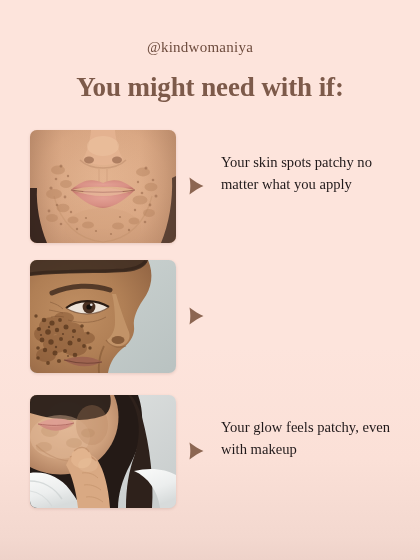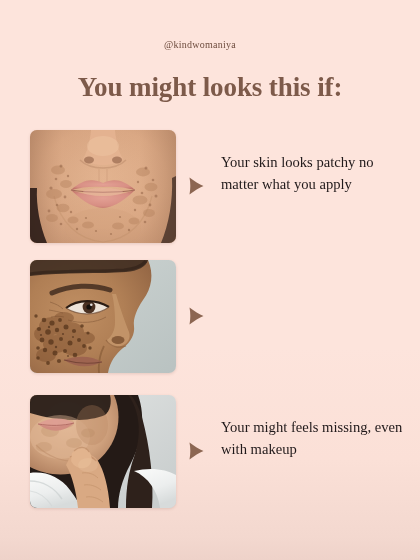--- a/index.html
+++ b/index.html
@@ -29,21 +29,21 @@
     overflow: hidden;
   }
 
   
   .handle {
     position: absolute;
     top: 39px;
     left: 0;
     width: 400px;
     text-align: center;
-    font-size: 10px;
+    font-size: 15px;
     letter-spacing: 0.25px;
     color: #6e4c3e;
     font-family: "Liberation Serif", "DejaVu Serif", serif;
   }
 
   .headline {
     position: absolute;
     top: 71px;
     left: 0;
     width: 420px;
@@ -99,21 +99,21 @@
   .cap-3line { top: 22px; }
   .cap-2line { top: 33px; }
 </style>
 </head>
 <body>
 
 <div id="canvas">
 
   <div class="handle">@kindwomaniya</div>
 
-  <div class="headline">You might looks this if:</div>
+  <div class="headline">You might need with if:</div>
 
   <div class="row row-1">
 
     <div class="photo">
       <svg viewBox="0 0 146 113" preserveAspectRatio="xMidYMid slice">
         <defs>
           <radialGradient id="p1skin" cx="50%" cy="42%" r="78%">
             <stop offset="0%" stop-color="#e8b995"></stop>
             <stop offset="55%" stop-color="#ddab87"></stop>
             <stop offset="100%" stop-color="#c08f6e"></stop>
@@ -194,21 +194,21 @@
         <ellipse cx="73" cy="16" rx="16" ry="10" fill="#f4cdab" opacity="0.35"></ellipse>
       </svg>
     </div>
 
     <div class="arrow">
       <svg viewBox="0 0 17 20">
         <path d="M1.5 1.5 C6 5 11.5 8.4 15.5 10 C11.5 11.6 6 15 1.5 18.5 C2.6 13 2.6 7 1.5 1.5 Z" fill="#8c6652"></path>
       </svg>
     </div>
 
-    <div class="caption cap-3line">Your skin looks patchy no matter what you apply</div>
+    <div class="caption cap-3line">Your skin spots patchy no matter what you apply</div>
   </div>
 
   <div class="row row-2">
 
     <div class="photo">
       <svg viewBox="0 0 146 113" preserveAspectRatio="xMidYMid slice">
         <defs>
           <linearGradient id="p2bg" x1="0" y1="0" x2="1" y2="1">
             <stop offset="0%" stop-color="#cfd6d4"></stop>
             <stop offset="100%" stop-color="#b9c2c1"></stop>
@@ -377,16 +377,16 @@
         <ellipse cx="58" cy="70" rx="10" ry="7" fill="#f0cba6" opacity="0.25"></ellipse>
       </svg>
     </div>
 
     <div class="arrow">
       <svg viewBox="0 0 17 20">
         <path d="M1.5 1.5 C6 5 11.5 8.4 15.5 10 C11.5 11.6 6 15 1.5 18.5 C2.6 13 2.6 7 1.5 1.5 Z" fill="#8c6652"></path>
       </svg>
     </div>
 
-    <div class="caption cap-3line">Your might feels missing, even with makeup</div>
+    <div class="caption cap-3line">Your glow feels patchy, even with makeup</div>
   </div>
 
 </div>
 
 </body></html>

